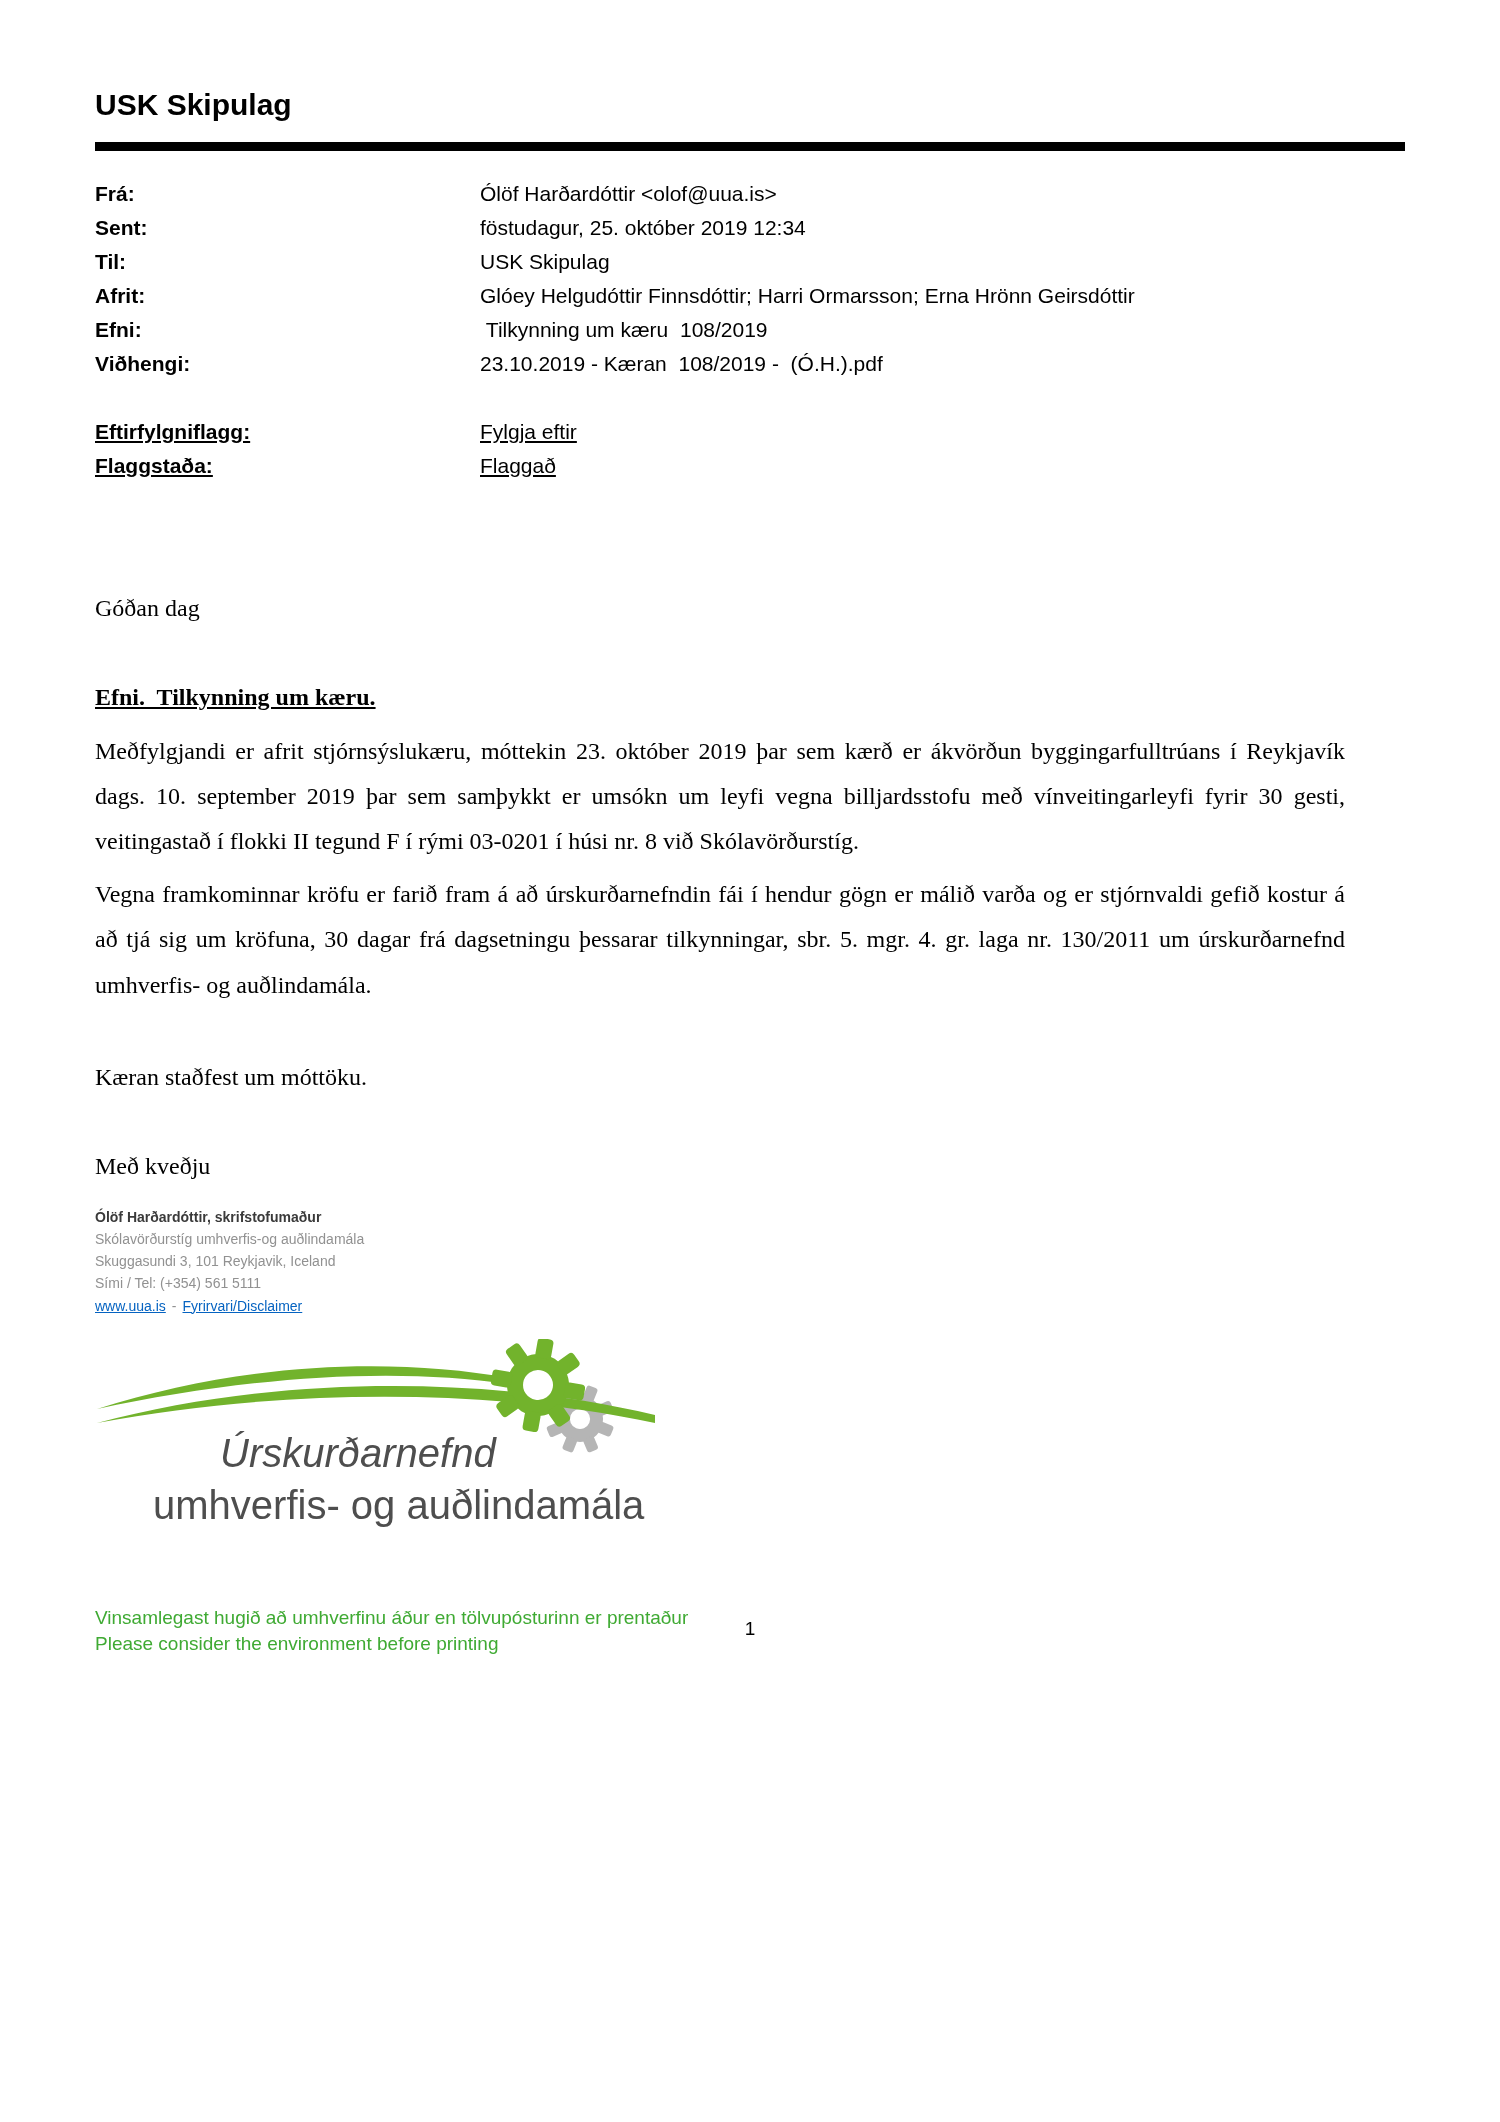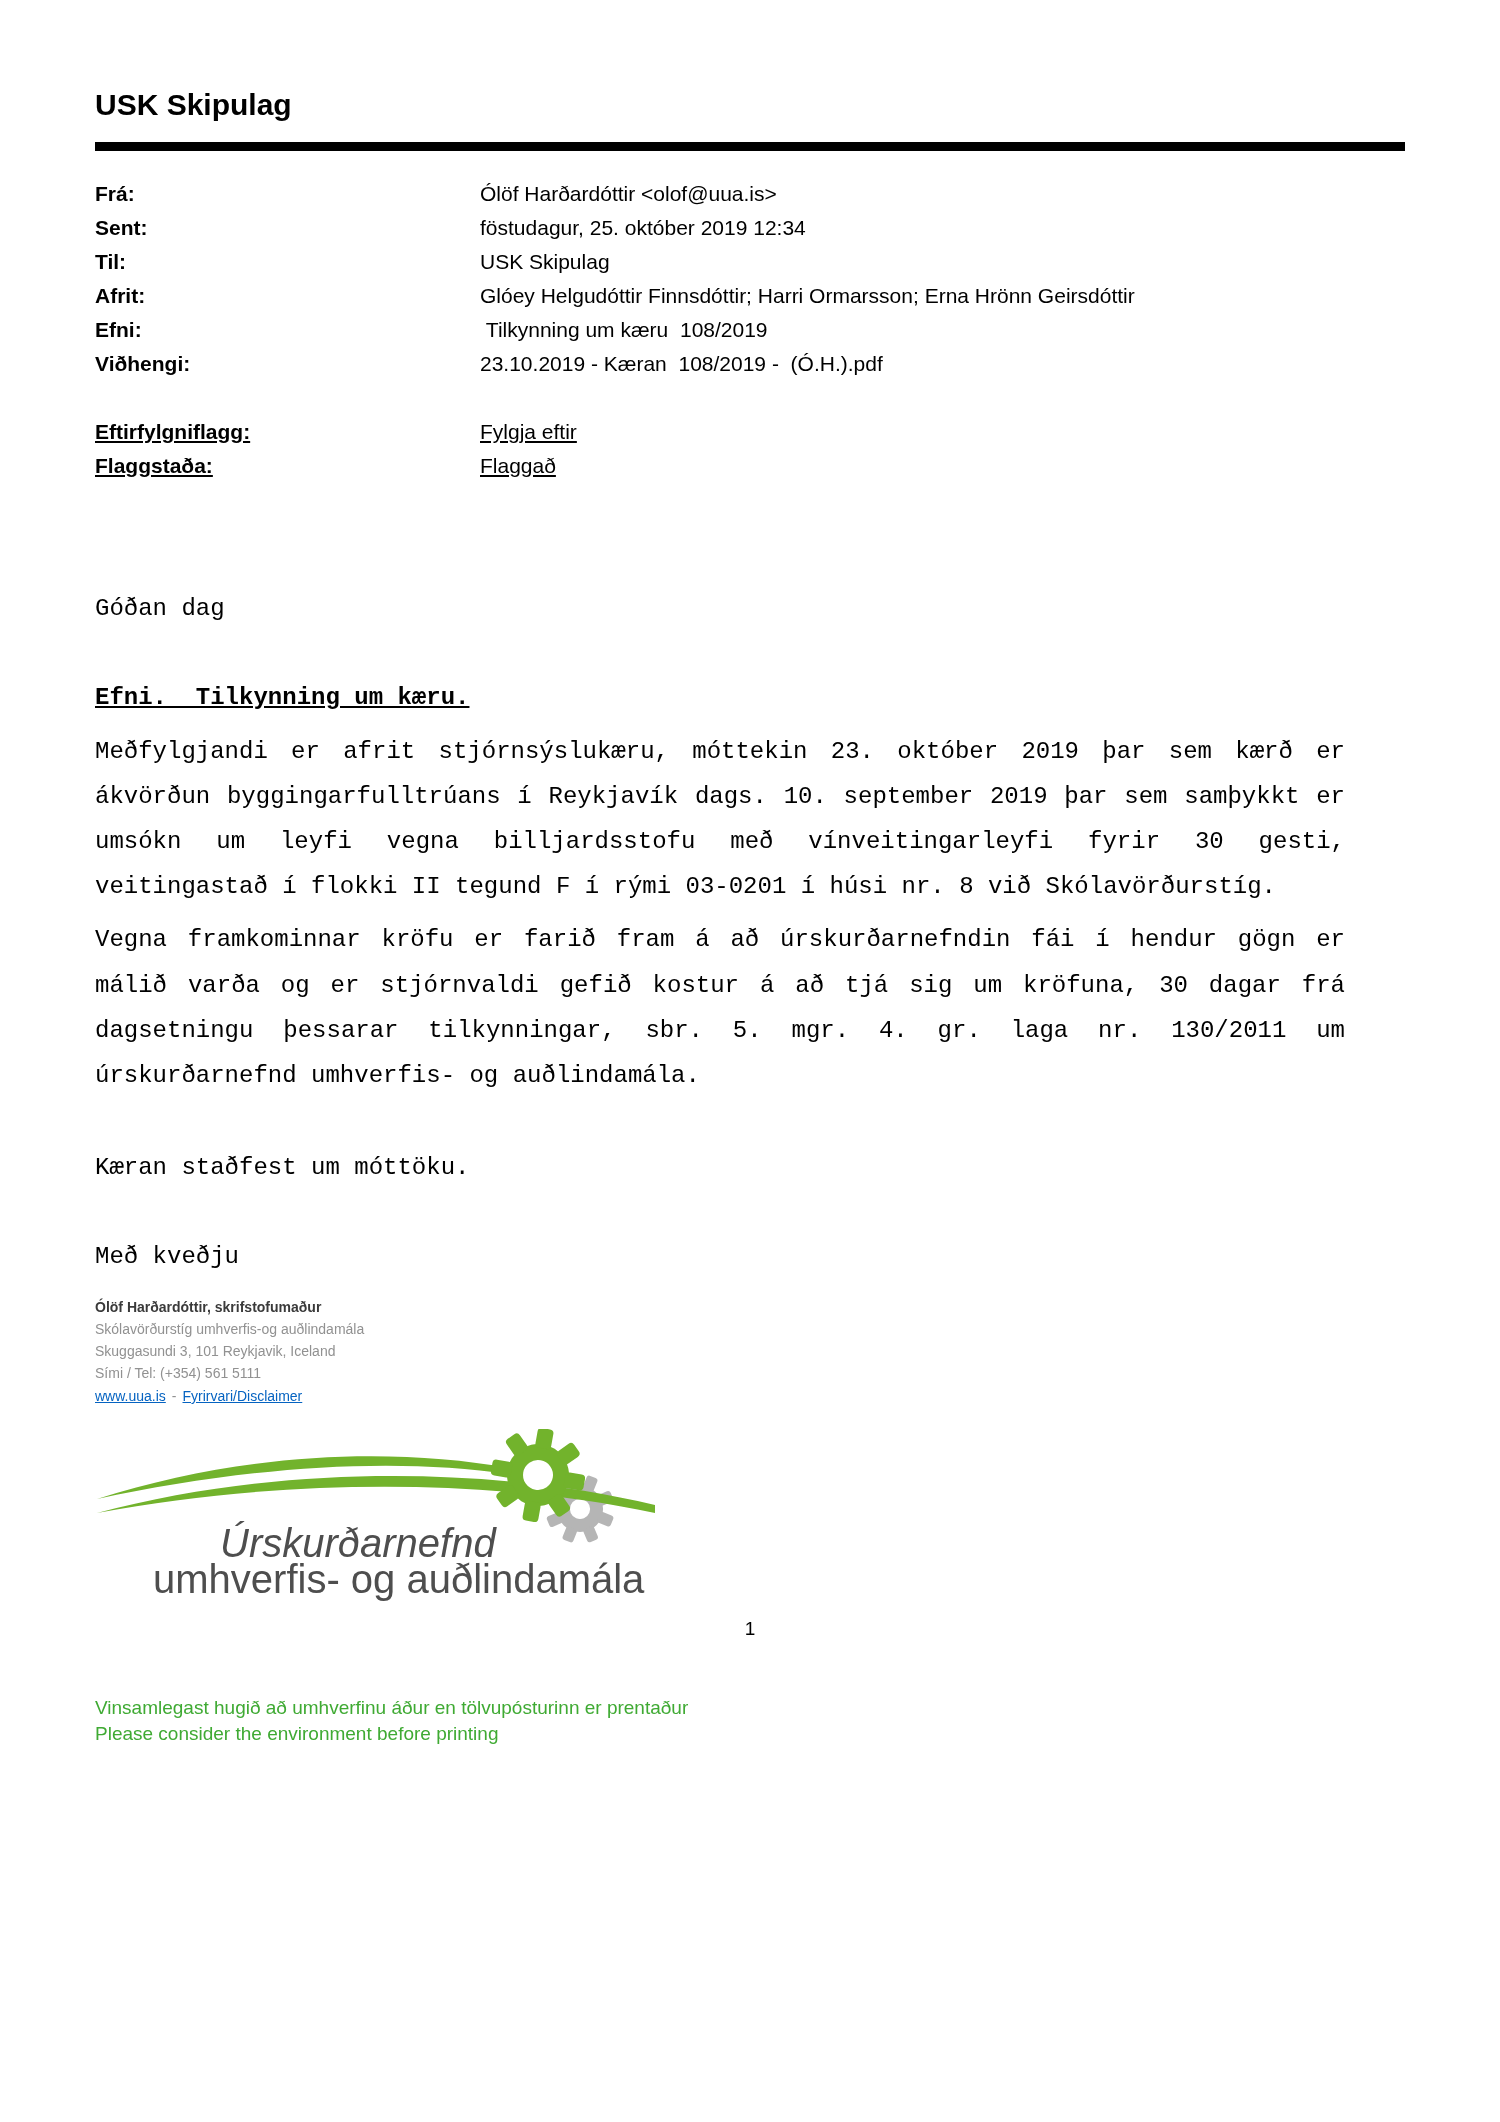--- a/index.html
+++ b/index.html
@@ -21,21 +21,21 @@
     font-size: 30px; font-weight: bold; color: #000;
   }
   .title-rule { height: 9px; background: #000; margin-top: 20px; width: 100%; }
 
   .fields { margin-top: 26px; font-size: 21px; }
   .fields.flags { margin-top: 34px; text-decoration: underline; }
   .field-row { display: grid; grid-template-columns: 385px 1fr; line-height: 34px; }
   .field-label { font-weight: bold; }
   .field-value { white-space: pre-wrap; }
 
-  .serif { font-family: Liberation Mono, monospace; font-size: 24px; color: #000; }
+  .serif { font-family: Liberation Serif, serif; font-size: 24px; color: #000; }
   .greeting { margin: 112px 0 0 0; }
   .subject  { margin: 62px 0 0 0; font-weight: bold; text-decoration: underline; }
   .para {
     margin: 18px 0 0 0;
     max-width: 1250px;
     text-align: justify;
     line-height: 1.88;
   }
   .para.second { margin-top: 8px; }
   .confirm { margin: 56px 0 0 0; }
@@ -49,21 +49,21 @@
   .sig-sep { color: #919191; margin: 0 6px; }
 
   .logo { position: relative; margin-top: 22px; width: 700px; height: 220px; }
   .logo svg { position: absolute; top: 0; left: 0; }
   .logo-line1, .logo-line2 {
     position: absolute;
     font-family: "Liberation Sans", sans-serif;
     font-size: 40px; color: #4e4e4e; white-space: nowrap;
   }
   .logo-line1 { left: 125px; top: 92px; font-style: italic; }
-  .logo-line2 { left: 58px;  top: 128px; }
+  .logo-line2 { left: 58px;  top: 144px; }
 
   .env-note { margin-top: 46px; font-size: 19px; line-height: 26px; color: #3faa33; }
 
   .page-number {
     position: absolute;
     bottom: 72px; left: 50%;
     transform: translateX(-50%);
     font-family: "Liberation Sans", sans-serif;
     font-size: 19px; color: #000;
   }

